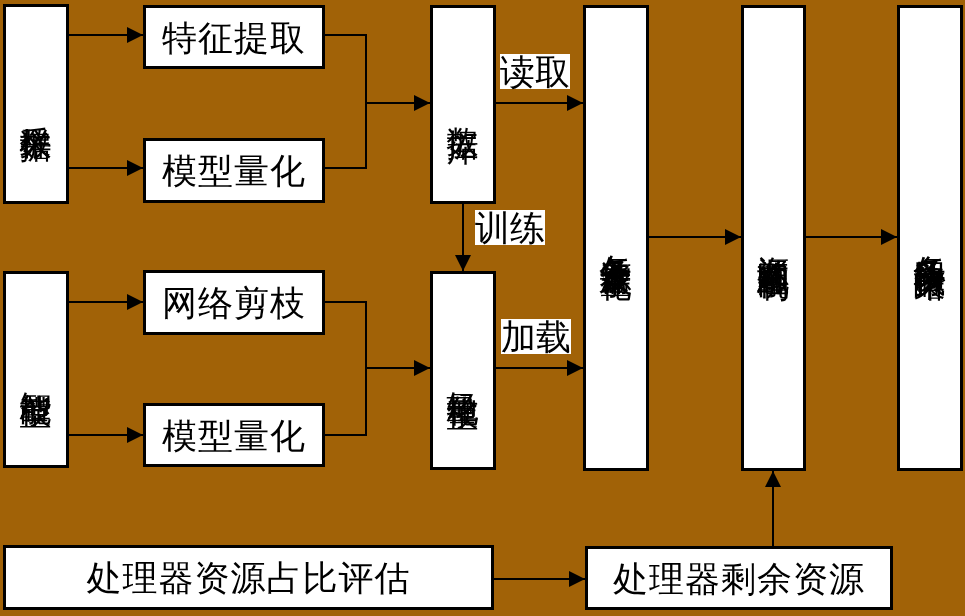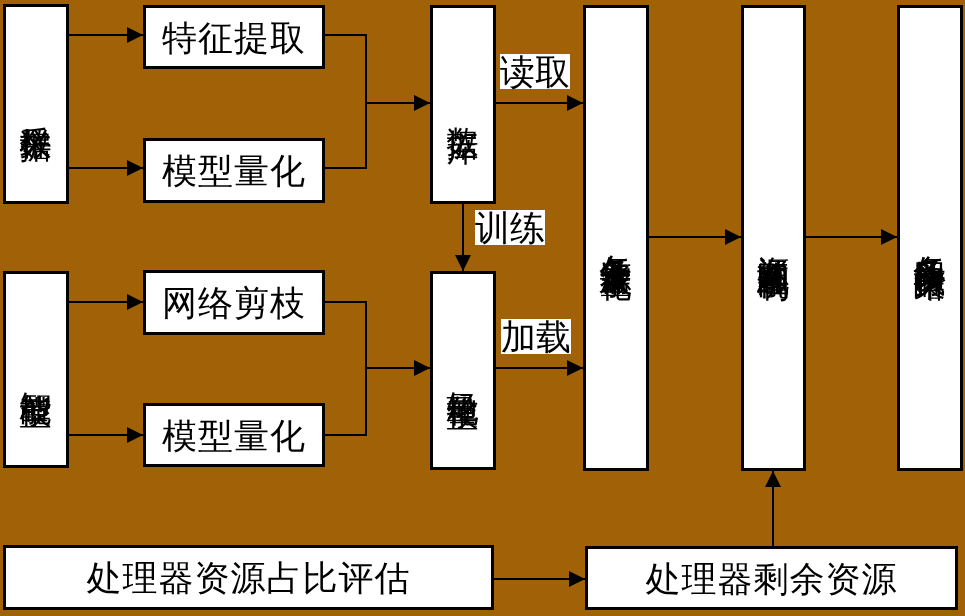--- a/index.html
+++ b/index.html
@@ -45,21 +45,21 @@
   .n-dimred   {left:143px;top:138px; width:182px;height:65px;}
   .n-intel    {left:3px;  top:271px; width:66px; height:197px;}
   .n-prune    {left:143px;top:270px; width:182px;height:65px;align-items:center;}
   .n-quant    {left:143px;top:403px; width:182px;height:64px;}
   .n-db       {left:430px;top:5px;   width:66px; height:199px;}
   .n-light    {left:430px;top:271px; width:66px; height:199px;}
   .n-taskres  {left:583px;top:5px;   width:66px; height:466px;}
   .n-match    {left:741px;top:5px;   width:65px; height:466px;}
   .n-multi    {left:897px;top:5px;   width:66px; height:466px;}
   .n-proceval {left:3px;  top:545px; width:491px;height:65px;}
-  .n-procrem  {left:585px;top:546px; width:373px;height:64px;}
+  .n-procrem  {left:585px;top:546px; width:308px;height:64px;}
   .l-read {left:500px;top:54px;}
   .l-train{left:475px;top:210px;}
   .l-load {left:501px;top:319px;text-align:center;}
 </style>
 </head>
 <body>
 
 <div class="stage">
 
   <svg class="edges" width="965" height="616" viewBox="0 0 965 616" stroke="#000000" stroke-width="2" fill="none">

